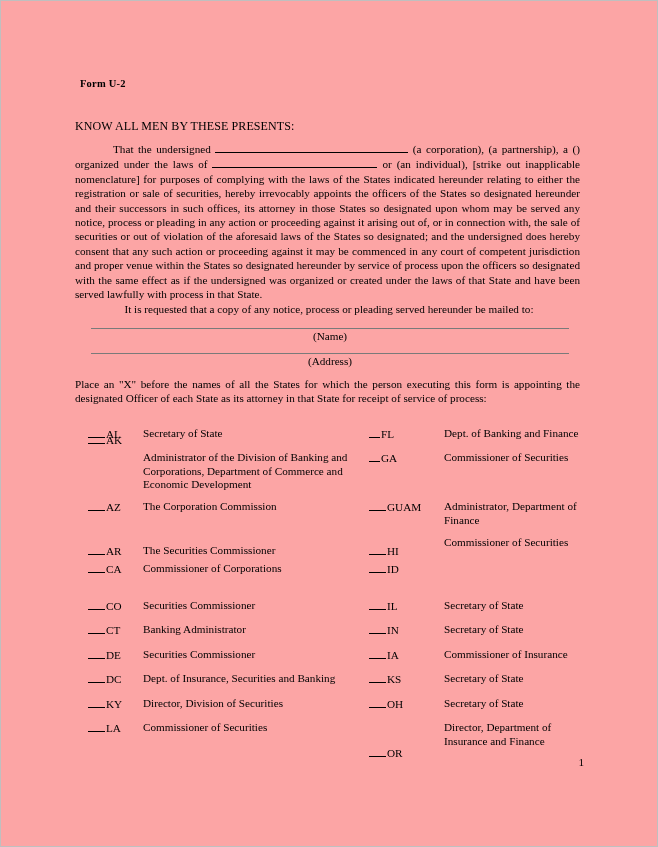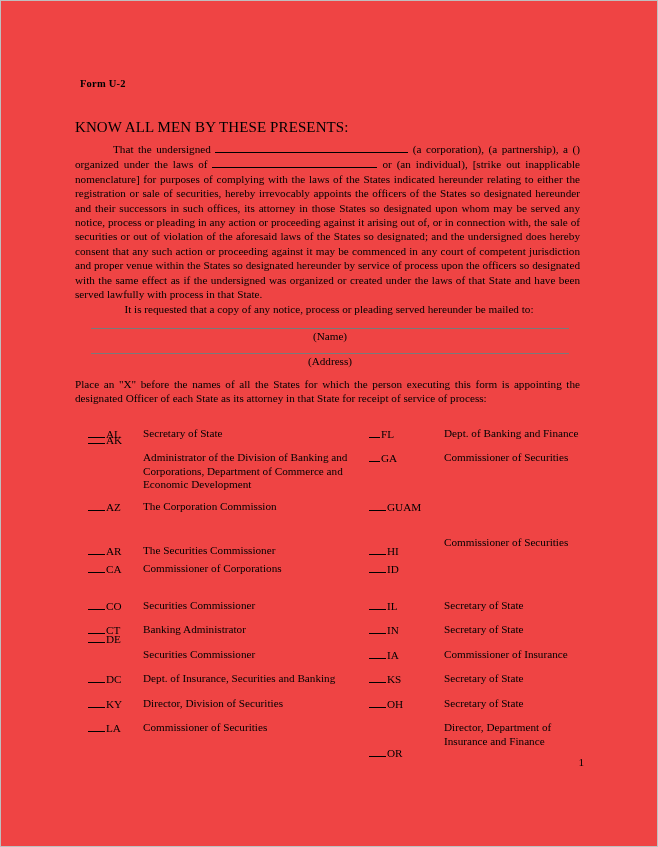--- a/index.html
+++ b/index.html
@@ -10,21 +10,21 @@
   }
   body {
     font-family: "Liberation Serif", "DejaVu Serif", serif;
     color: #000000;
   }
   .page {
     position: relative;
     width: 656px;
     height: 845px;
     margin: 0;
-    background: #ef4444;
+    background: #fca5a5;
     border: 1px solid #bfbfbf;
     overflow: hidden;
   }
   .form-tag {
     position: absolute;
     left: 79px;
     top: 77px;
     font-size: 10.5px;
     font-weight: bold;
     letter-spacing: 0.2px;
@@ -36,21 +36,21 @@
     width: 656px;
     text-align: center;
     font-size: 15px;
     font-weight: bold;
     letter-spacing: 0.1px;
   }
   .know-all {
     position: absolute;
     left: 74px;
     top: 118px;
-    font-size: 15px;
+    font-size: 12px;
     letter-spacing: 0.1px;
   }
   .body-para {
     position: absolute;
     left: 74px;
     top: 140px;
     width: 505px;
     font-size: 11.2px;
     line-height: 14.4px;
     text-align: justify;
@@ -176,33 +176,34 @@
       <div class="state-code col-left-code" style="top: 499px;"><span class="ul ul3"></span><span>AZ</span></div>
       <div class="state-office col-left-office" style="top: 499px;">The Corporation Commission</div>
       <div class="state-code col-left-code" style="top: 543px;"><span class="ul ul3"></span><span>AR</span></div>
       <div class="state-office col-left-office" style="top: 543px;">The Securities Commissioner</div>
       <div class="state-code col-left-code" style="top: 561px;"><span class="ul ul3"></span><span>CA</span></div>
       <div class="state-office col-left-office" style="top: 561px;">Commissioner of Corporations</div>
       <div class="state-code col-left-code" style="top: 598px;"><span class="ul ul3"></span><span>CO</span></div>
       <div class="state-office col-left-office" style="top: 598px;">Securities Commissioner</div>
       <div class="state-code col-left-code" style="top: 622px;"><span class="ul ul3"></span><span>CT</span></div>
       <div class="state-office col-left-office" style="top: 622px;">Banking Administrator</div>
-      <div class="state-code col-left-code" style="top: 631px;"><span class="ul ul3"></span><span>DE</span></div>
+      <div class="state-code col-left-code" style="top: 647px;"><span class="ul ul3"></span><span>DE</span></div>
       <div class="state-office col-left-office" style="top: 647px;">Securities Commissioner</div>
       <div class="state-code col-left-code" style="top: 671px;"><span class="ul ul3"></span><span>DC</span></div>
       <div class="state-office col-left-office" style="top: 671px;">Dept. of Insurance, Securities and Banking</div>
       <div class="state-code col-left-code" style="top: 696px;"><span class="ul ul3"></span><span>KY</span></div>
       <div class="state-office col-left-office" style="top: 696px;">Director, Division of Securities</div>
       <div class="state-code col-left-code" style="top: 720px;"><span class="ul ul3"></span><span>LA</span></div>
       <div class="state-office col-left-office" style="top: 720px;">Commissioner of Securities</div>
       <div class="state-code col-right-code" style="top: 426px;"><span class="ul ul2"></span><span>FL</span></div>
       <div class="state-office col-right-office" style="top: 426px;">Dept. of Banking and Finance</div>
       <div class="state-code col-right-code" style="top: 450px;"><span class="ul ul2"></span><span>GA</span></div>
       <div class="state-office col-right-office" style="top: 450px;">Commissioner of Securities</div>
       <div class="state-code col-right-code" style="top: 499px;"><span class="ul ul3"></span><span>GUAM</span></div>
+      <div class="state-office col-right-office" style="top: 499px;">Administrator, Department of Finance</div>
       <div class="state-code col-right-code" style="top: 543px;"><span class="ul ul3"></span><span>HI</span></div>
       <div class="state-office col-right-office" style="top: 535px;">Commissioner of Securities</div>
       <div class="state-code col-right-code" style="top: 561px;"><span class="ul ul3"></span><span>ID</span></div>
       <div class="state-code col-right-code" style="top: 598px;"><span class="ul ul3"></span><span>IL</span></div>
       <div class="state-office col-right-office" style="top: 598px;">Secretary of State</div>
       <div class="state-code col-right-code" style="top: 622px;"><span class="ul ul3"></span><span>IN</span></div>
       <div class="state-office col-right-office" style="top: 622px;">Secretary of State</div>
       <div class="state-code col-right-code" style="top: 647px;"><span class="ul ul3"></span><span>IA</span></div>
       <div class="state-office col-right-office" style="top: 647px;">Commissioner of Insurance</div>
       <div class="state-code col-right-code" style="top: 671px;"><span class="ul ul3"></span><span>KS</span></div>

